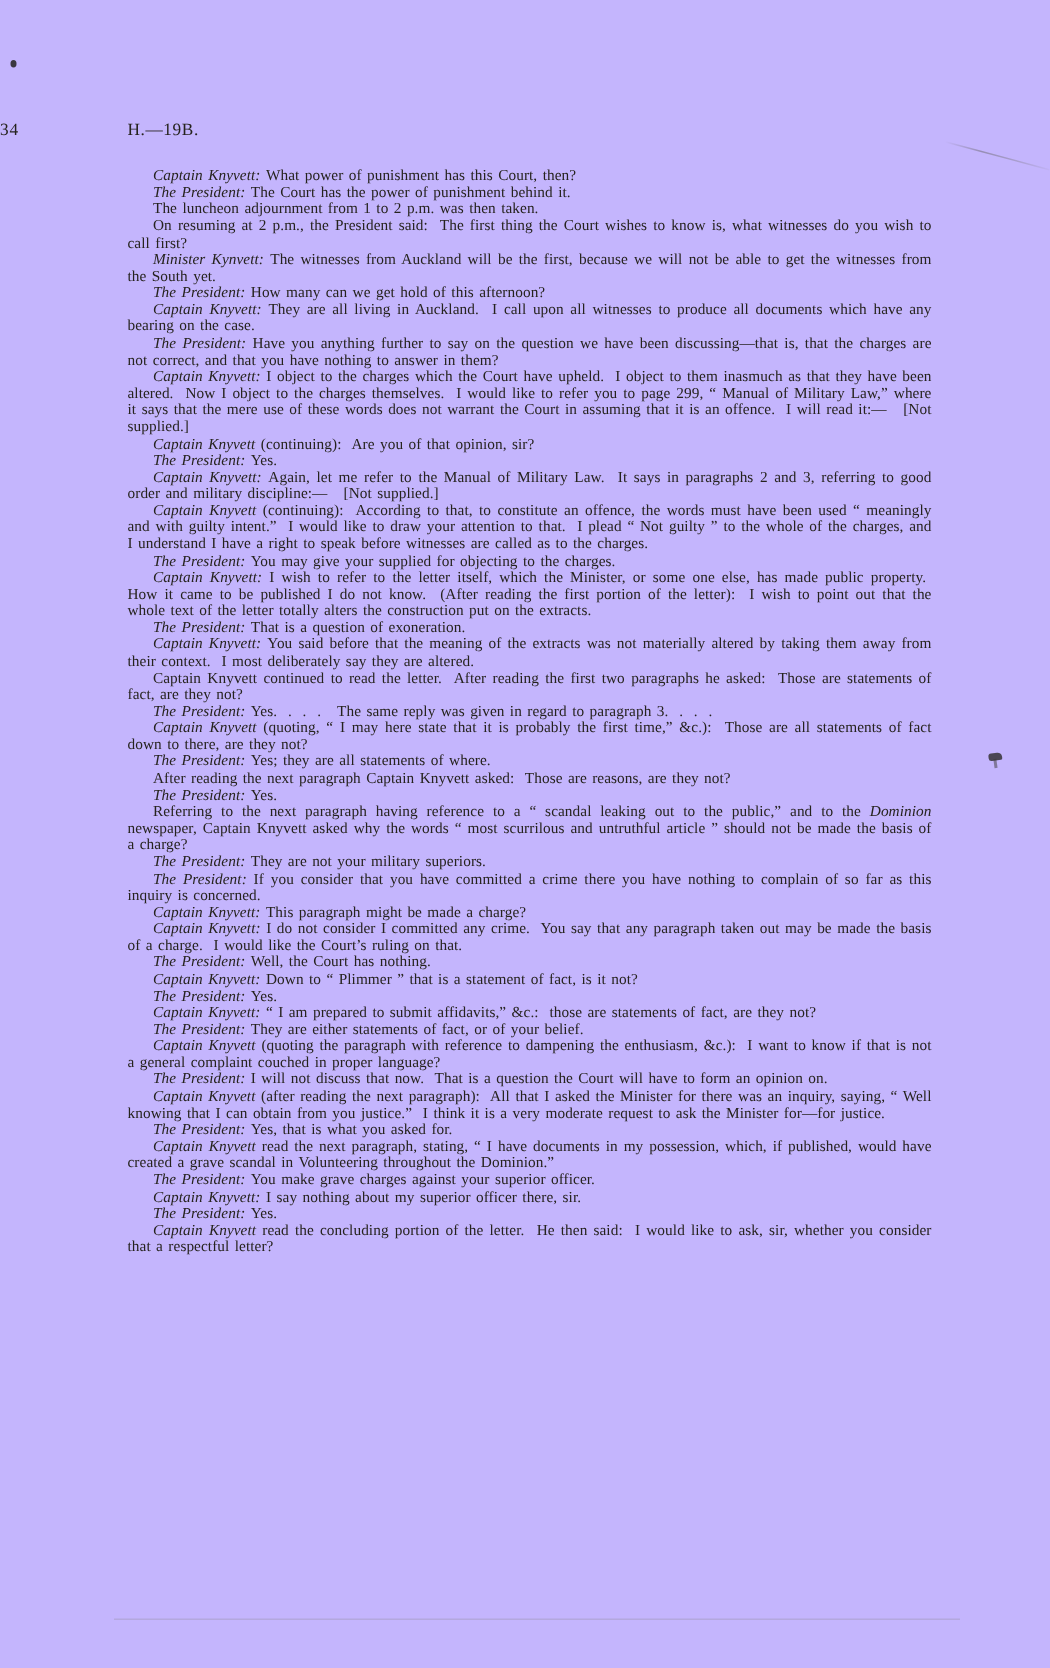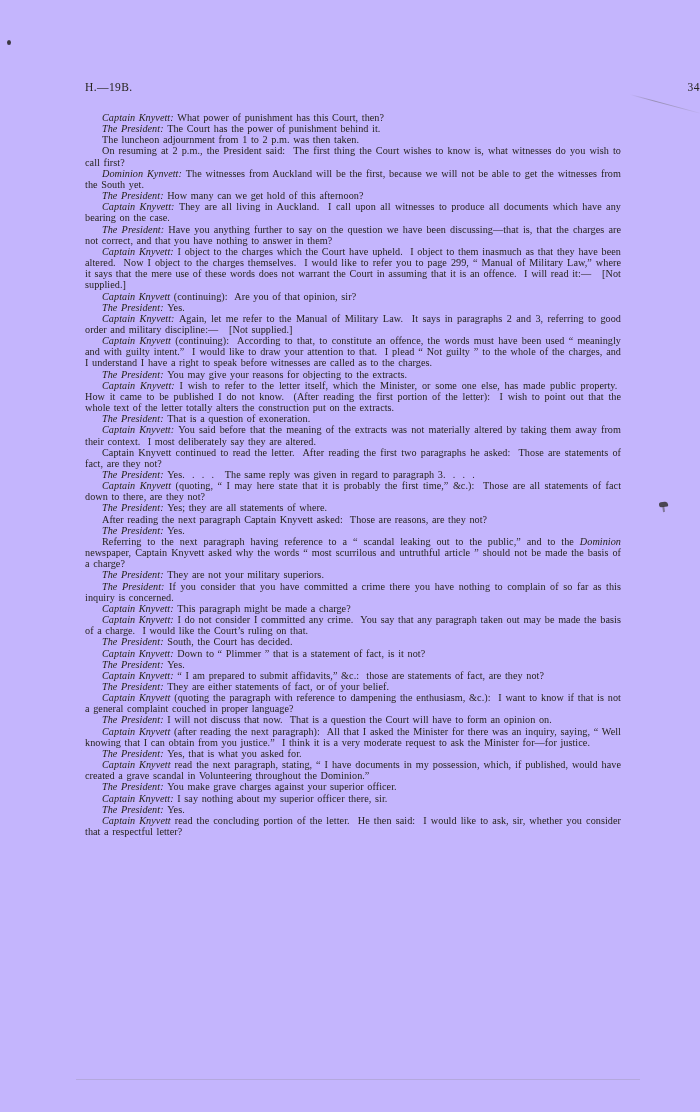--- a/index.html
+++ b/index.html
@@ -7,21 +7,21 @@
     position:relative;
     width:700px;height:1112px;
     margin:0 auto;
     background:#c4b5fd;
     overflow:hidden;
     font-family:"Liberation Serif","DejaVu Serif",serif;
     color:#26231e;
   }
   .page-header{position:absolute;top:81px;left:0;width:700px;height:16px;}
   .doc-ref{position:absolute;left:85px;top:0;font-size:11.5px;letter-spacing:0.4px;}
-  .page-num{position:absolute;left:0;width:700px;text-align:right;top:0;font-size:11.5px;letter-spacing:0.5px;}
+  .page-num{position:absolute;left:0;width:700px;text-align:left;top:0;font-size:11.5px;letter-spacing:0.5px;}
   .text-block{position:absolute;left:85px;top:112px;width:536px;}
   .para{
     margin:0;
     font-size:10.2px;
     line-height:11.15px;
     text-align:justify;
     text-indent:17px;
     word-spacing:1px;
     letter-spacing:0.05px;
   }
@@ -46,45 +46,45 @@
   <header class="page-header">
     <span class="doc-ref">H.—19B.</span>
     <span class="page-num">34</span>
   </header>
 
   <main class="text-block">
     <p class="para"><span style="font-style: italic;">Captain Knyvett: </span><span>What power of punishment has this Court, then?</span></p>
     <p class="para"><span style="font-style: italic;">The President: </span><span>The Court has the power of punishment behind it.</span></p>
     <p class="para"><span>The luncheon adjournment from 1 to 2 p.m. was then taken.</span></p>
     <p class="para"><span>On resuming at 2 p.m., the President said:&nbsp; The first thing the Court wishes to know is, what witnesses do you wish to call first?</span></p>
-    <p class="para"><span style="font-style: italic;">Dominion Kynvett: </span><span>The witnesses from Auckland will be the first, because we will not be able to get the witnesses from the South yet.</span></p>
+    <p class="para"><span style="font-style: italic;">Minister Kynvett: </span><span>The witnesses from Auckland will be the first, because we will not be able to get the witnesses from the South yet.</span></p>
     <p class="para"><span style="font-style: italic;">The President: </span><span>How many can we get hold of this afternoon?</span></p>
     <p class="para"><span style="font-style: italic;">Captain Knyvett: </span><span>They are all living in Auckland.&nbsp; I call upon all witnesses to produce all documents which have any bearing on the case.</span></p>
     <p class="para"><span style="font-style: italic;">The President: </span><span>Have you anything further to say on the question we have been discussing—that is, that the charges are not correct, and that you have nothing to answer in them?</span></p>
     <p class="para"><span style="font-style: italic;">Captain Knyvett: </span><span>I object to the charges which the Court have upheld.&nbsp; I object to them inasmuch as that they have been altered.&nbsp; Now I object to the charges themselves.&nbsp; I would like to refer you to page 299, “ Manual of Military Law,” where it says that the mere use of these words does not warrant the Court in assuming that it is an offence.&nbsp; I will read it:—&nbsp;&nbsp;&nbsp;[Not supplied.]</span></p>
     <p class="para"><span style="font-style: italic;">Captain Knyvett </span><span>(continuing):&nbsp; Are you of that opinion, sir?</span></p>
     <p class="para"><span style="font-style: italic;">The President: </span><span>Yes.</span></p>
     <p class="para"><span style="font-style: italic;">Captain Knyvett: </span><span>Again, let me refer to the Manual of Military Law.&nbsp; It says in paragraphs 2 and 3, referring to good order and military discipline:—&nbsp;&nbsp;&nbsp;[Not supplied.]</span></p>
     <p class="para"><span style="font-style: italic;">Captain Knyvett </span><span>(continuing):&nbsp; According to that, to constitute an offence, the words must have been used “ meaningly and with guilty intent.”&nbsp; I would like to draw your attention to that.&nbsp; I plead “ Not guilty ” to the whole of the charges, and I understand I have a right to speak before witnesses are called as to the charges.</span></p>
-    <p class="para"><span style="font-style: italic;">The President: </span><span>You may give your reasons for objecting to the extracts.</span></p>
+    <p class="para"><span style="font-style: italic;">The President: </span><span>You may give your supplied for objecting to the charges.</span></p>
     <p class="para"><span style="font-style: italic;">Captain Knyvett: </span><span>I wish to refer to the letter itself, which the Minister, or some one else, has made public property.&nbsp; How it came to be published I do not know.&nbsp; (After reading the first portion of the letter):&nbsp; I wish to point out that the whole text of the letter totally alters the construction put on the extracts.</span></p>
     <p class="para"><span style="font-style: italic;">The President: </span><span>That is a question of exoneration.</span></p>
     <p class="para"><span style="font-style: italic;">Captain Knyvett: </span><span>You said before that the meaning of the extracts was not materially altered by taking them away from their context.&nbsp; I most deliberately say they are altered.</span></p>
     <p class="para"><span>Captain Knyvett continued to read the letter.&nbsp; After reading the first two paragraphs he asked:&nbsp; Those are statements of fact, are they not?</span></p>
     <p class="para"><span style="font-style: italic;">The President: </span><span>Yes.&nbsp;&nbsp;.&nbsp;&nbsp;.&nbsp;&nbsp;.&nbsp;&nbsp; The same reply was given in regard to paragraph 3.&nbsp;&nbsp;.&nbsp;&nbsp;.&nbsp;&nbsp;.</span></p>
     <p class="para"><span style="font-style: italic;">Captain Knyvett </span><span>(quoting, “ I may here state that it is probably the first time,” &amp;c.):&nbsp; Those are all statements of fact down to there, are they not?</span></p>
     <p class="para"><span style="font-style: italic;">The President: </span><span>Yes; they are all statements of where.</span></p>
     <p class="para"><span>After reading the next paragraph Captain Knyvett asked:&nbsp; Those are reasons, are they not?</span></p>
     <p class="para"><span style="font-style: italic;">The President: </span><span>Yes.</span></p>
     <p class="para"><span>Referring to the next paragraph having reference to a “ scandal leaking out to the public,” and to the </span><span style="font-style: italic;">Dominion</span><span> newspaper, Captain Knyvett asked why the words “ most scurrilous and untruthful article ” should not be made the basis of a charge?</span></p>
     <p class="para"><span style="font-style: italic;">The President: </span><span>They are not your military superiors.</span></p>
     <p class="para"><span style="font-style: italic;">The President: </span><span>If you consider that you have committed a crime there you have nothing to complain of so far as this inquiry is concerned.</span></p>
     <p class="para"><span style="font-style: italic;">Captain Knyvett: </span><span>This paragraph might be made a charge?</span></p>
     <p class="para"><span style="font-style: italic;">Captain Knyvett: </span><span>I do not consider I committed any crime.&nbsp; You say that any paragraph taken out may be made the basis of a charge.&nbsp; I would like the Court’s ruling on that.</span></p>
-    <p class="para"><span style="font-style: italic;">The President: </span><span>South, the Court has decided.</span></p>
+    <p class="para"><span style="font-style: italic;">The President: </span><span>Well, the Court has nothing.</span></p>
     <p class="para"><span style="font-style: italic;">Captain Knyvett: </span><span>Down to “ Plimmer ” that is a statement of fact, is it not?</span></p>
     <p class="para"><span style="font-style: italic;">The President: </span><span>Yes.</span></p>
     <p class="para"><span style="font-style: italic;">Captain Knyvett: </span><span>“ I am prepared to submit affidavits,” &amp;c.:&nbsp; those are statements of fact, are they not?</span></p>
     <p class="para"><span style="font-style: italic;">The President: </span><span>They are either statements of fact, or of your belief.</span></p>
     <p class="para"><span style="font-style: italic;">Captain Knyvett </span><span>(quoting the paragraph with reference to dampening the enthusiasm, &amp;c.):&nbsp; I want to know if that is not a general complaint couched in proper language?</span></p>
     <p class="para"><span style="font-style: italic;">The President: </span><span>I will not discuss that now.&nbsp; That is a question the Court will have to form an opinion on.</span></p>
     <p class="para"><span style="font-style: italic;">Captain Knyvett </span><span>(after reading the next paragraph):&nbsp; All that I asked the Minister for there was an inquiry, saying, “ Well knowing that I can obtain from you justice.”&nbsp; I think it is a very moderate request to ask the Minister for—for justice.</span></p>
     <p class="para"><span style="font-style: italic;">The President: </span><span>Yes, that is what you asked for.</span></p>
     <p class="para"><span style="font-style: italic;">Captain Knyvett </span><span>read the next paragraph, stating, “ I have documents in my possession, which, if published, would have created a grave scandal in Volunteering throughout the Dominion.”</span></p>
     <p class="para"><span style="font-style: italic;">The President: </span><span>You make grave charges against your superior officer.</span></p>

